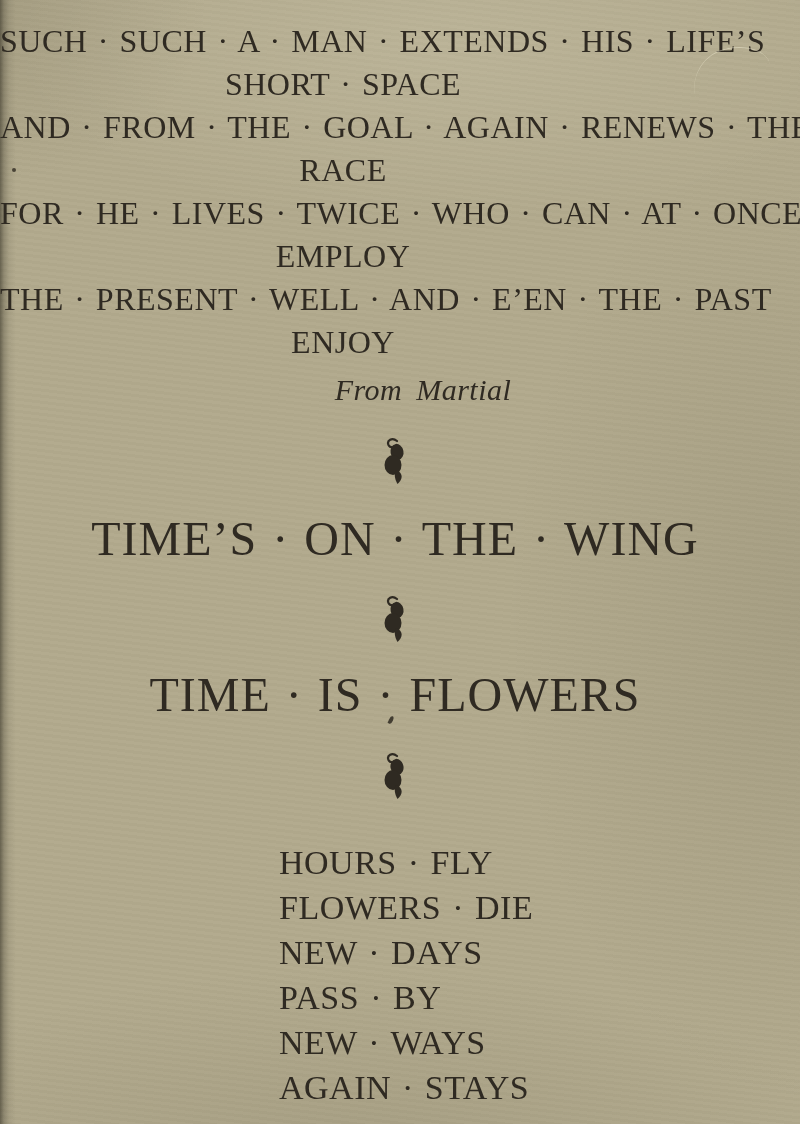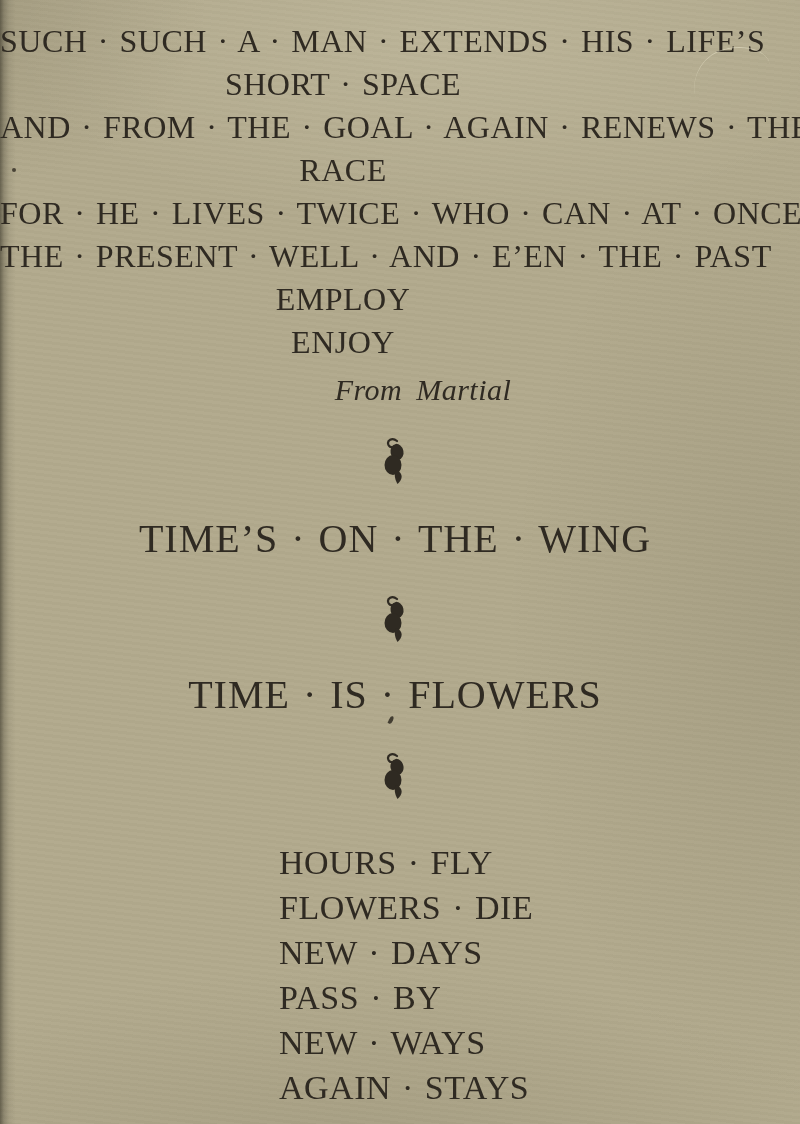--- a/index.html
+++ b/index.html
@@ -76,21 +76,21 @@
   .ornament-1 { top: 437px; }
   .ornament-2 { top: 595px; }
   .ornament-3 { top: 752px; }
   .ornament svg { display: block; width: 24px; height: 48px; }
 
   .motto {
     position: absolute;
     left: 0;
     width: 790px;
     text-align: center;
-    font-size: 40px;
+    font-size: 48px;
     line-height: 42px;
     letter-spacing: 1px;
     word-spacing: 2px;
     white-space: nowrap;
   }
   .motto-1 { top: 518px; }
   .motto-2 { top: 674px; }
 
   .verse {
     position: absolute;
@@ -137,22 +137,22 @@
 
 <div class="page">
   <div class="gutter"></div>
 
   <section class="poem">
     <div class="poem-line">SUCH · SUCH · A · MAN · EXTENDS · HIS · LIFE’S</div>
     <div class="poem-line">SHORT · SPACE</div>
     <div class="poem-line">AND · FROM · THE · GOAL · AGAIN · RENEWS · THE</div>
     <div class="poem-line">RACE</div>
     <div class="poem-line">FOR · HE · LIVES · TWICE · WHO · CAN · AT · ONCE</div>
+    <div class="poem-line">EMPLOY</div>
     <div class="poem-line">THE · PRESENT · WELL · AND · E’EN · THE · PAST</div>
-    <div class="poem-line">EMPLOY</div>
     <div class="poem-line">ENJOY</div>
   </section>
 
   <div class="attribution">From Martial</div>
 
   <div class="ornament ornament-1">
     <svg viewBox="0 0 24 48" xmlns="http://www.w3.org/2000/svg" aria-hidden="true">
       <path d="M14 4 C9 0 3.5 3.5 5.5 8 C7 11 11.5 11 13.5 8" fill="none" stroke="currentColor" stroke-width="2.2" stroke-linecap="round"></path>
       <ellipse cx="14" cy="15" rx="6.5" ry="8" fill="currentColor" transform="rotate(-12 14 15)"></ellipse>
       <ellipse cx="10" cy="28" rx="8.5" ry="10" fill="currentColor"></ellipse>

